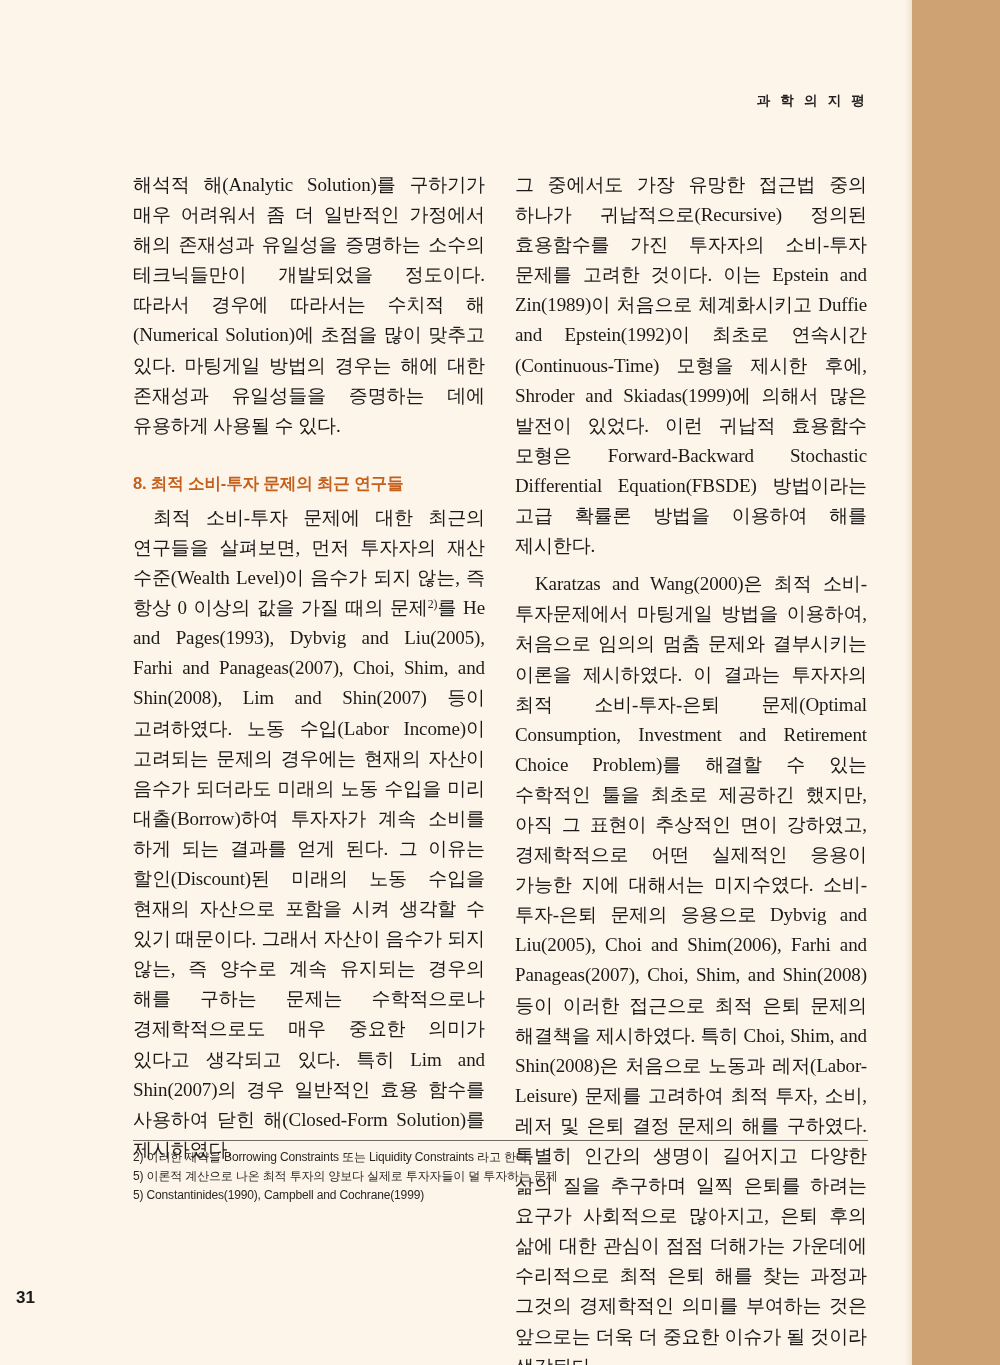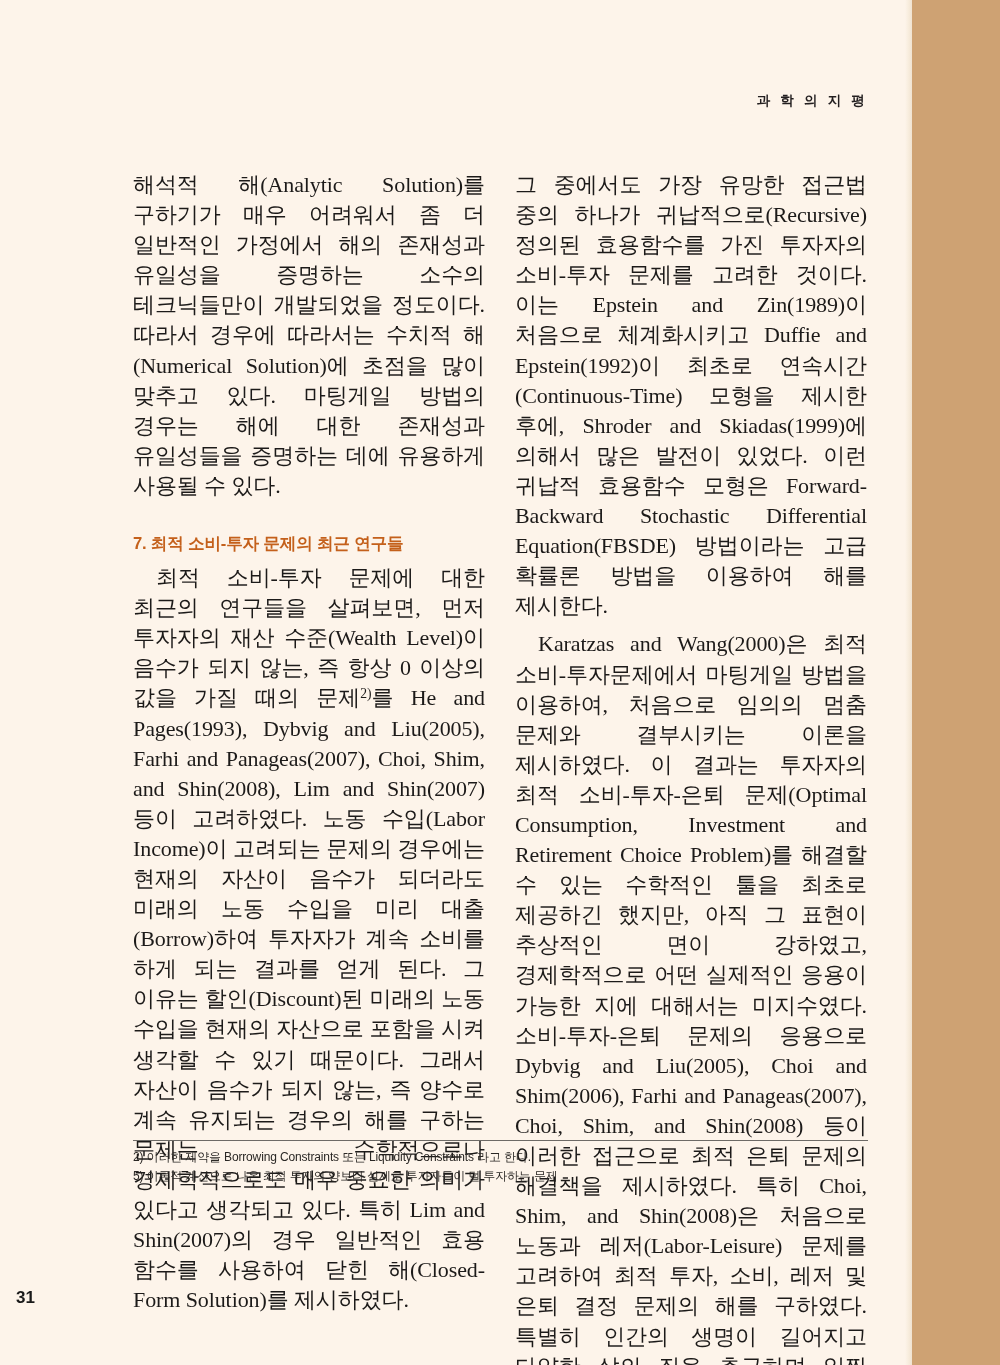--- a/index.html
+++ b/index.html
@@ -71,21 +71,21 @@
     width: 735px;
     display: flex;
     gap: 30px;
   }
   .col {
     width: 352px;
   }
 
   p.para {
     margin: 0;
-    font-size: 22px;
+    font-size: 19px;
     line-height: 30.1px;
     color: #1c1a19;
     text-align: justify;
     text-justify: inter-character;
     word-break: keep-all;
     letter-spacing: -0.1px;
   }
   p.para + p.para {
     margin-top: 8px;
   }
@@ -157,34 +157,35 @@
   <div class="gutter-line"></div>
   <div class="edge-band"></div>
 
   <div class="running-head">과 학 의  지 평</div>
 
   <div class="columns">
 
     <div class="col">
       <p class="para" id="L-p1">해석적 해(Analytic Solution)를 구하기가 매우 어려워서 좀 더 일반적인 가정에서 해의 존재성과 유일성을 증명하는 소수의 테크닉들만이 개발되었을 정도이다. 따라서 경우에 따라서는 수치적 해(Numerical Solution)에 초점을 많이 맞추고 있다. 마팅게일 방법의 경우는 해에 대한 존재성과 유일성들을 증명하는 데에 유용하게 사용될 수 있다.</p>
 
-      <h2 class="section-heading">7. 최적 소비-투자 문제의 최근 연구들</h2>
+      <h2 class="section-heading">8. 최적 소비-투자 문제의 최근 연구들</h2>
 
       <p class="para indent" id="L-p2">최적 소비-투자 문제에 대한 최근의 연구들을 살펴보면, 먼저 투자자의 재산 수준(Wealth Level)이 음수가 되지 않는, 즉 항상 0 이상의 값을 가질 때의 문제<sup class="fn">2)</sup>를 He and Pages(1993), Dybvig and Liu(2005), Farhi and Panageas(2007), Choi, Shim, and Shin(2008), Lim and Shin(2007) 등이 고려하였다. 노동 수입(Labor Income)이 고려되는 문제의 경우에는 현재의 자산이 음수가 되더라도 미래의 노동 수입을 미리 대출(Borrow)하여 투자자가 계속 소비를 하게 되는 결과를 얻게 된다. 그 이유는 할인(Discount)된 미래의 노동 수입을 현재의 자산으로 포함을 시켜 생각할 수 있기 때문이다. 그래서 자산이 음수가 되지 않는, 즉 양수로 계속 유지되는 경우의 해를 구하는 문제는 수학적으로나 경제학적으로도 매우 중요한 의미가 있다고 생각되고 있다. 특히 Lim and Shin(2007)의 경우 일반적인 효용 함수를 사용하여 닫힌 해(Closed-Form Solution)를 제시하였다.</p>
     </div>
 
     <div class="col">
       <p class="para" id="R-p4">그 중에서도 가장 유망한 접근법 중의 하나가 귀납적으로(Recursive) 정의된 효용함수를 가진 투자자의 소비-투자 문제를 고려한 것이다. 이는 Epstein and Zin(1989)이 처음으로 체계화시키고 Duffie and Epstein(1992)이 최초로 연속시간(Continuous-Time) 모형을 제시한 후에, Shroder and Skiadas(1999)에 의해서 많은 발전이 있었다. 이런 귀납적 효용함수 모형은 Forward-Backward Stochastic Differential Equation(FBSDE) 방법이라는 고급 확률론 방법을 이용하여 해를 제시한다.</p>
       <p class="para indent" id="R-p5">Karatzas and Wang(2000)은 최적 소비-투자문제에서 마팅게일 방법을 이용하여, 처음으로 임의의 멈춤 문제와 결부시키는 이론을 제시하였다. 이 결과는 투자자의 최적 소비-투자-은퇴 문제(Optimal Consumption, Investment and Retirement Choice Problem)를 해결할 수 있는 수학적인 툴을 최초로 제공하긴 했지만, 아직 그 표현이 추상적인 면이 강하였고, 경제학적으로 어떤 실제적인 응용이 가능한 지에 대해서는 미지수였다. 소비-투자-은퇴 문제의 응용으로 Dybvig and Liu(2005), Choi and Shim(2006), Farhi and Panageas(2007), Choi, Shim, and Shin(2008) 등이 이러한 접근으로 최적 은퇴 문제의 해결책을 제시하였다. 특히 Choi, Shim, and Shin(2008)은 처음으로 노동과 레저(Labor-Leisure) 문제를 고려하여 최적 투자, 소비, 레저 및 은퇴 결정 문제의 해를 구하였다. 특별히 인간의 생명이 길어지고 다양한 삶의 질을 추구하며 일찍 은퇴를 하려는 요구가 사회적으로 많아지고, 은퇴 후의 삶에 대한 관심이 점점 더해가는 가운데에 수리적으로 최적 은퇴 해를 찾는 과정과 그것의 경제학적인 의미를 부여하는 것은 앞으로는 더욱 더 중요한 이슈가 될 것이라 생각된다.</p>
     </div>
 
   </div>
 
   <div class="footnote-rule"></div>
 
   <div class="footnotes">
     <div class="fn-line">2) 이러한 제약을 Borrowing Constraints 또는 Liquidity Constraints 라고 한다.</div>
     <div class="fn-line">5) 이론적 계산으로 나온 최적 투자의 양보다 실제로 투자자들이 덜 투자하는 문제</div>
+    <div class="fn-line">5) Constantinides(1990), Campbell and Cochrane(1999)</div>
   </div>
 
   <div class="folio">31</div>
 
 </div>
 
 </body></html>

